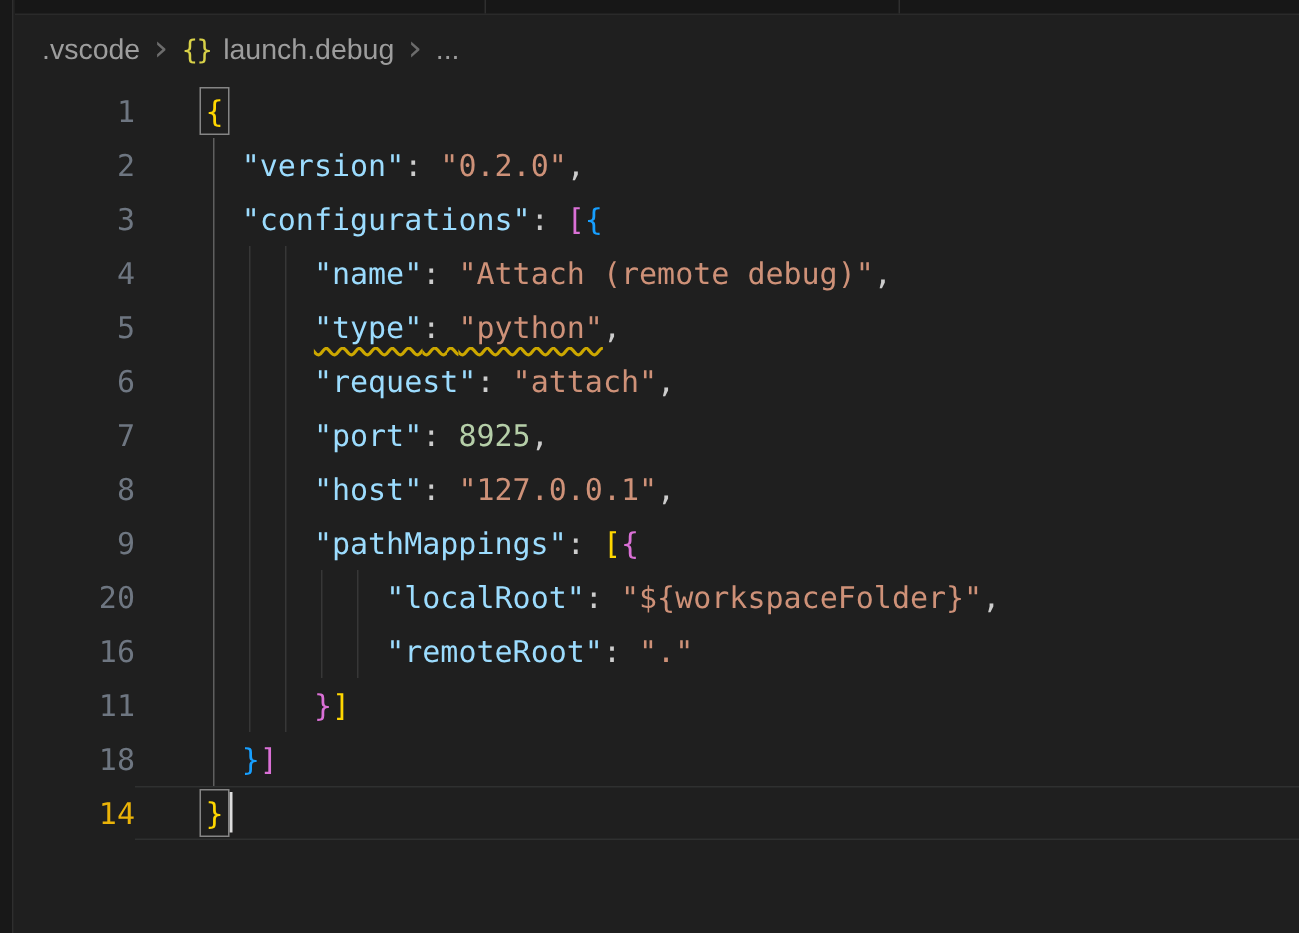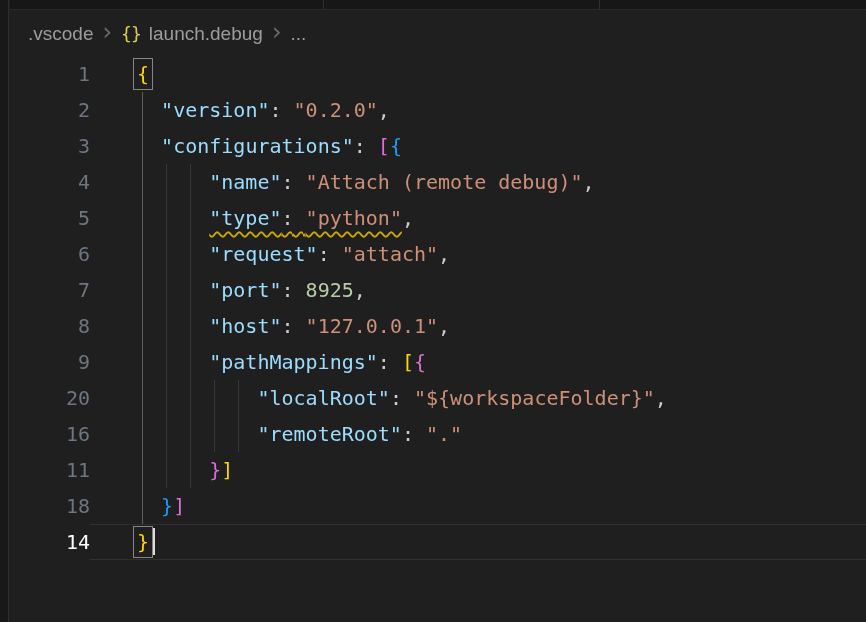--- a/index.html
+++ b/index.html
@@ -23,21 +23,21 @@
   .crumb-sep { color:#6c6c6c; font-size:24px; line-height:20px; padding:0 9px 4px 9px;
                font-family:"DejaVu Sans", sans-serif; }
   .json-icon { color:#d8d148; font-family:"DejaVu Sans Mono", monospace;
                font-size:18px; margin-right:8px; letter-spacing:-1px; }
 
   .code-area { position:relative; }
   .line { display:flex; height:36px; align-items:center; position:relative;
           font-size:20px; }
   .num { width:80px; flex-shrink:0; text-align:right; color:#6e7681;
          cursor:pointer; }
-  .line.active .num { color:#ffffff; }
+  .line.active .num { color:#eab308; }
   .content { position:relative; margin-left:47px; white-space:pre;
              color:#cccccc; height:36px; line-height:36px; flex:1; }
 
   .guide { position:absolute; top:0; bottom:0; width:1px; background:#373737;
            pointer-events:none; }
   .guide.bracket { background:#5f5f5f; }
 
   .tok-key  { color:#9cdcfe; }
   .tok-str  { color:#ce9178; }
   .tok-num  { color:#b5cea8; }

